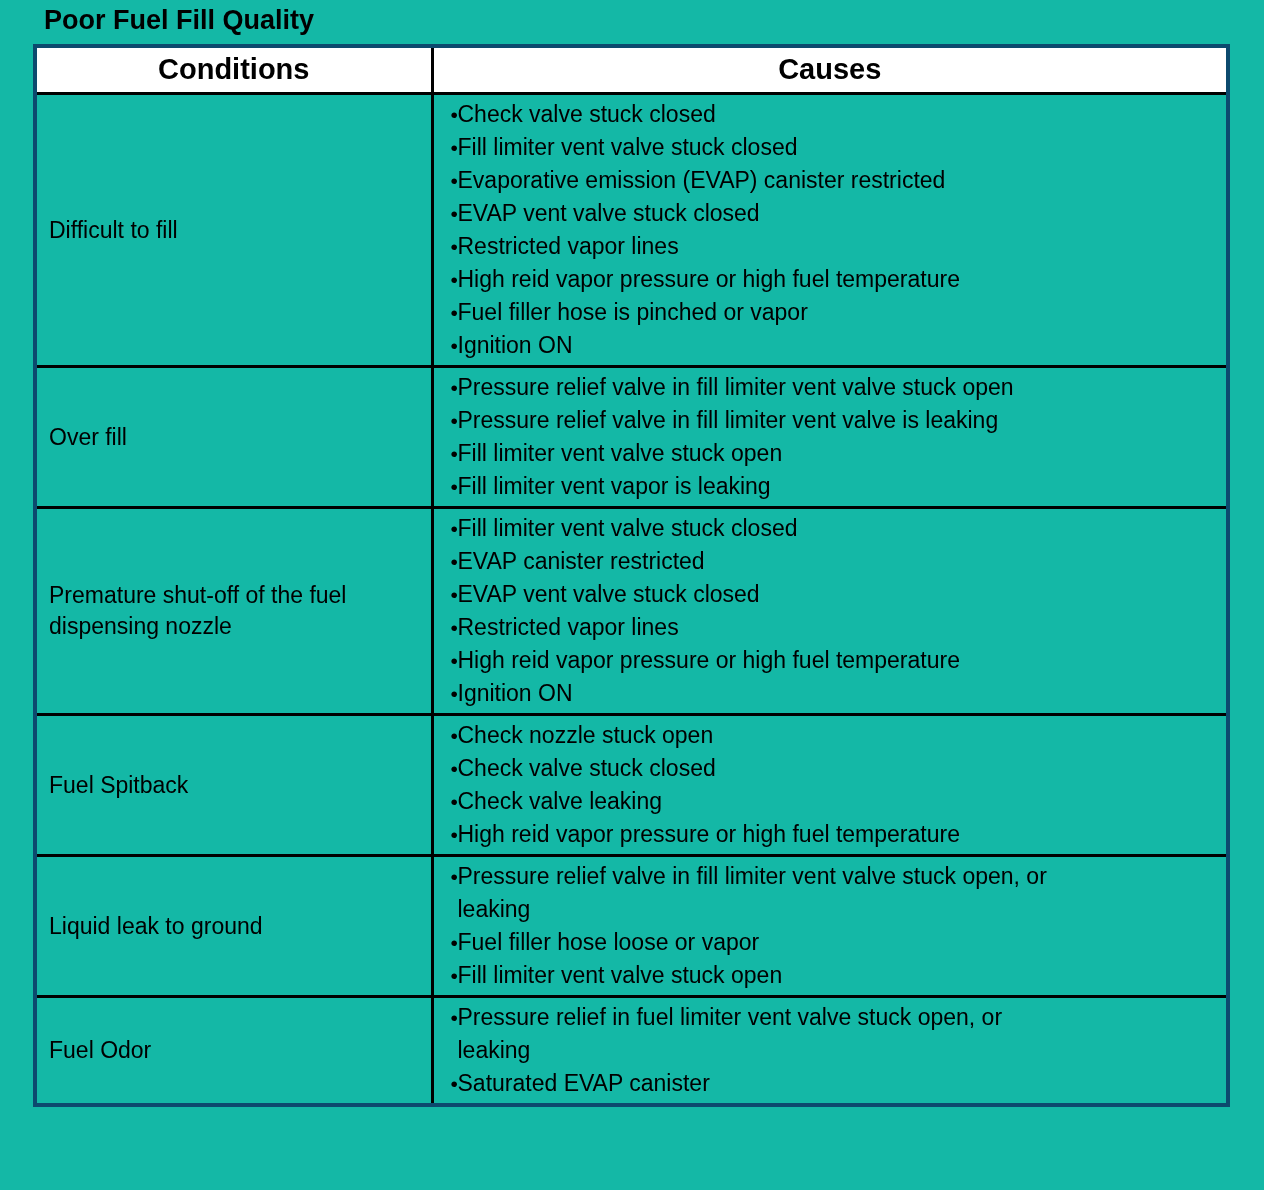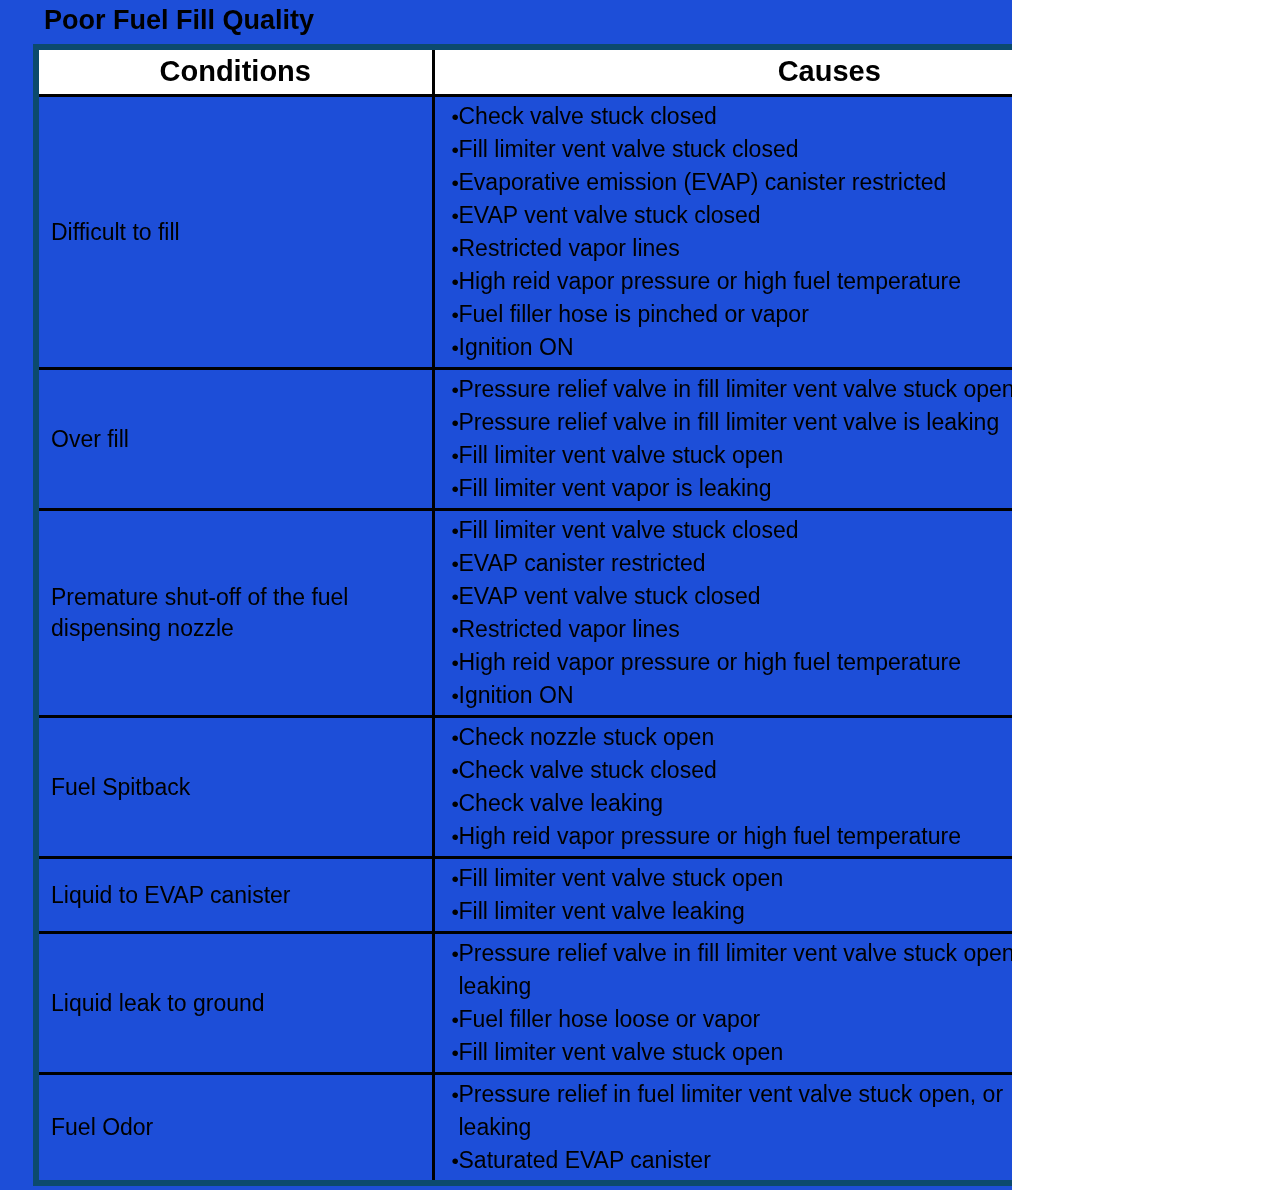--- a/index.html
+++ b/index.html
@@ -3,39 +3,39 @@
 <meta charset="utf-8">
 <style>
   html, body {
     margin: 0;
     padding: 0;
     background: #ffffff;
     color: #000000;
     font-family: "Liberation Sans", sans-serif;
   }
   .page {
-    width: 1012px;
+    width: 1264px;
     height: 1190px;
     box-sizing: border-box;
-    background: #1d4ed8;
+    background: #14b8a6;
     overflow: hidden;
   }
   .title {
     font-size: 27px;
     font-weight: bold;
     line-height: 32px;
     margin: 4px 0 8px 44px;
     letter-spacing: 0px;
   }
   table.fault-table {
     border-collapse: collapse;
     table-layout: fixed;
     margin-left: 33px;
     width: 1197px;
-    border: 6px solid #0c4a6e;
+    border: 4px solid #0c4a6e;
   }
   table.fault-table th,
   table.fault-table td {
     border: 3px solid #000000;
     box-sizing: border-box;
   }
   th.cond-col { width: 397px; }
   table.fault-table th {
     font-size: 29px;
     font-weight: bold;
@@ -142,31 +142,20 @@
     <td class="cause-cell">
       <ul class="causes">
               <li>Check nozzle stuck open</li>
               <li>Check valve stuck closed</li>
               <li>Check valve leaking</li>
               <li>High reid vapor pressure or high fuel temperature</li>
             </ul>
     </td>
   </tr>
 
-  <tr>
-    <td class="cond-cell">
-      <span>Liquid to EVAP canister</span>
-    </td>
-    <td class="cause-cell">
-      <ul class="causes">
-              <li>Fill limiter vent valve stuck open</li>
-              <li>Fill limiter vent valve leaking</li>
-            </ul>
-    </td>
-  </tr>
 
   <tr>
     <td class="cond-cell">
       <span>Liquid leak to ground</span>
     </td>
     <td class="cause-cell">
       <ul class="causes">
               <li>Pressure relief valve in fill limiter vent valve stuck open, or
 leaking</li>
               <li>Fuel filler hose loose or vapor</li>

